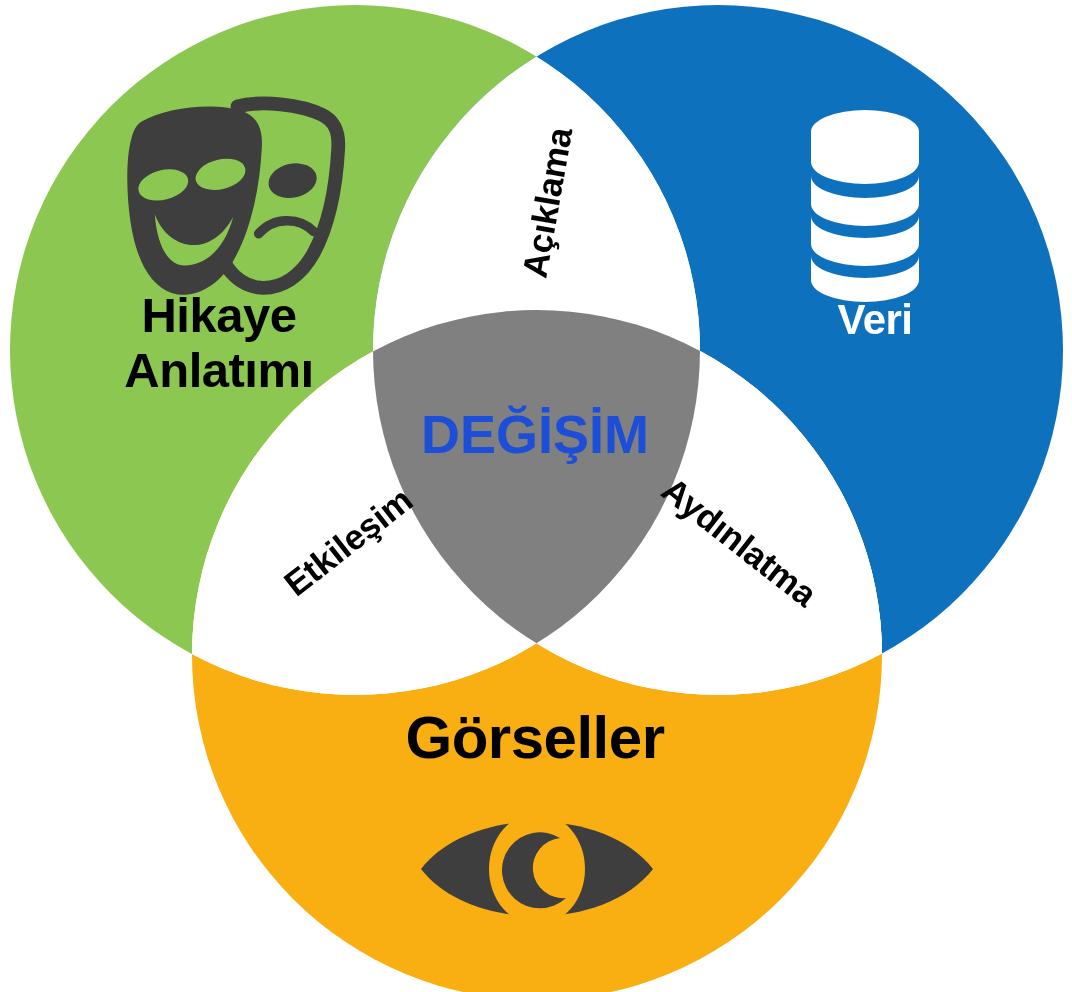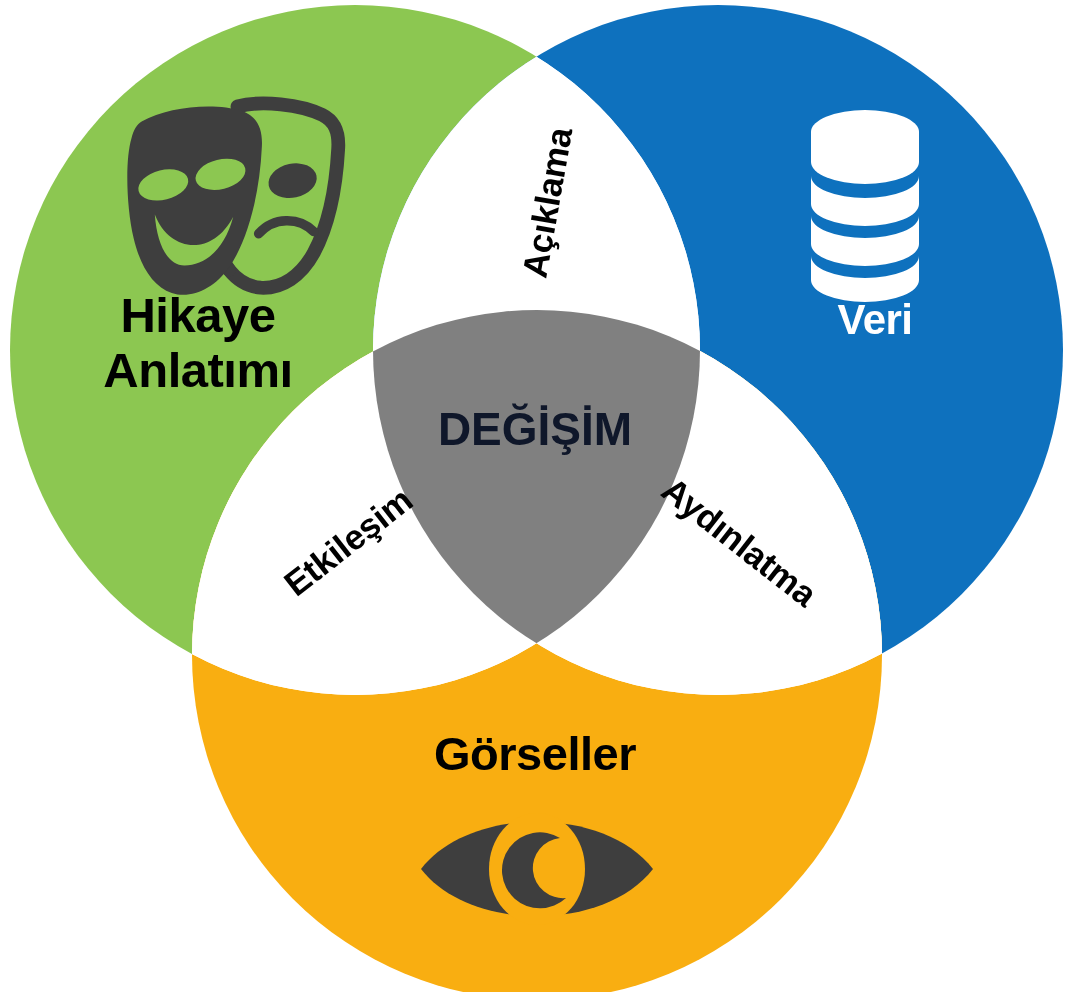--- a/index.html
+++ b/index.html
@@ -36,43 +36,43 @@
     pointer-events: none;
   }
   .circle-label {
     color: #000000;
     text-align: center;
     letter-spacing: -0.5px;
   }
   .circle-label.light { color: #ffffff; }
 
   #label-hikaye {
-    left: 48px;
+    left: 69px;
     top: 288px;
     width: 300px;
     font-size: 49px;
   }
   #label-veri {
     left: 760px;
     top: 296px;
     width: 230px;
     font-size: 42px;
   }
   #label-gorseller {
     left: 370px;
-    top: 728px;
+    top: 704px;
     width: 330px;
-    font-size: 47px;
+    font-size: 60px;
   }
   #label-degisim {
     left: 400px;
     top: 404px;
     width: 270px;
-    font-size: 46px;
-    color: #0f172a;
+    font-size: 54px;
+    color: #1d4ed8;
     text-align: center;
     letter-spacing: 0px;
   }
   .pair-label {
     color: #000000;
     font-size: 35px;
     letter-spacing: -0.3px;
     transform-origin: 50% 50%;
   }
   #label-aciklama {

